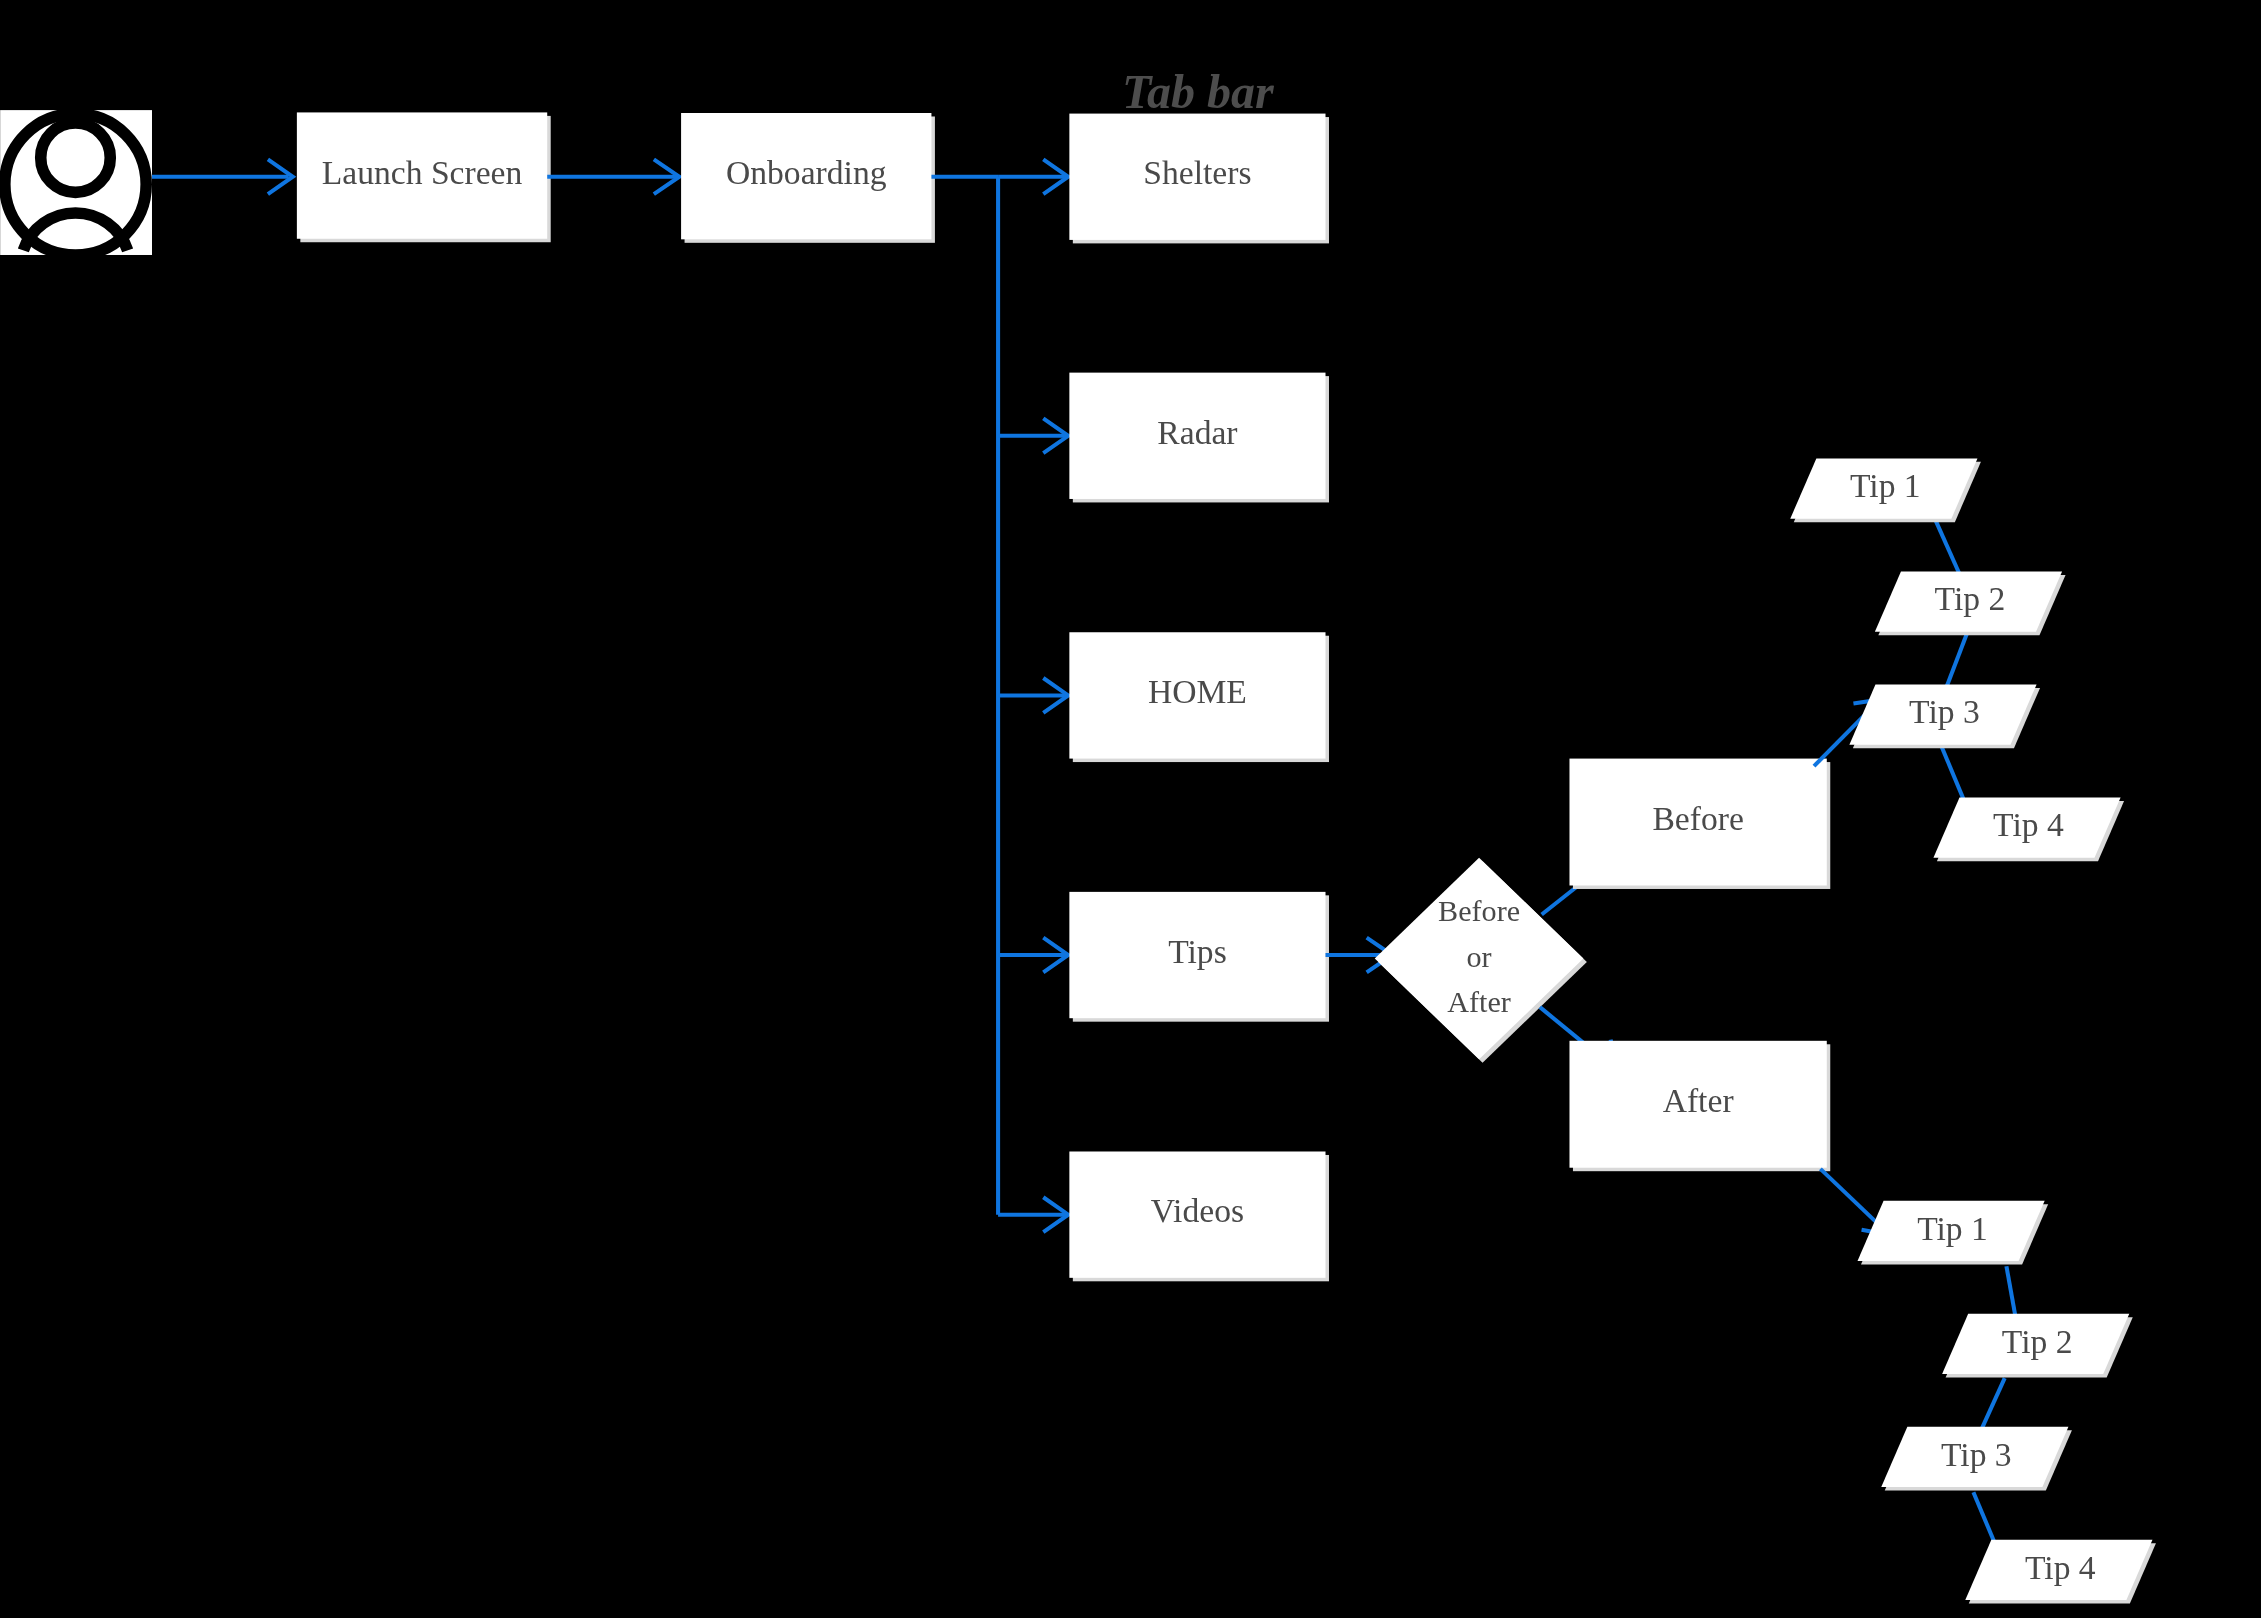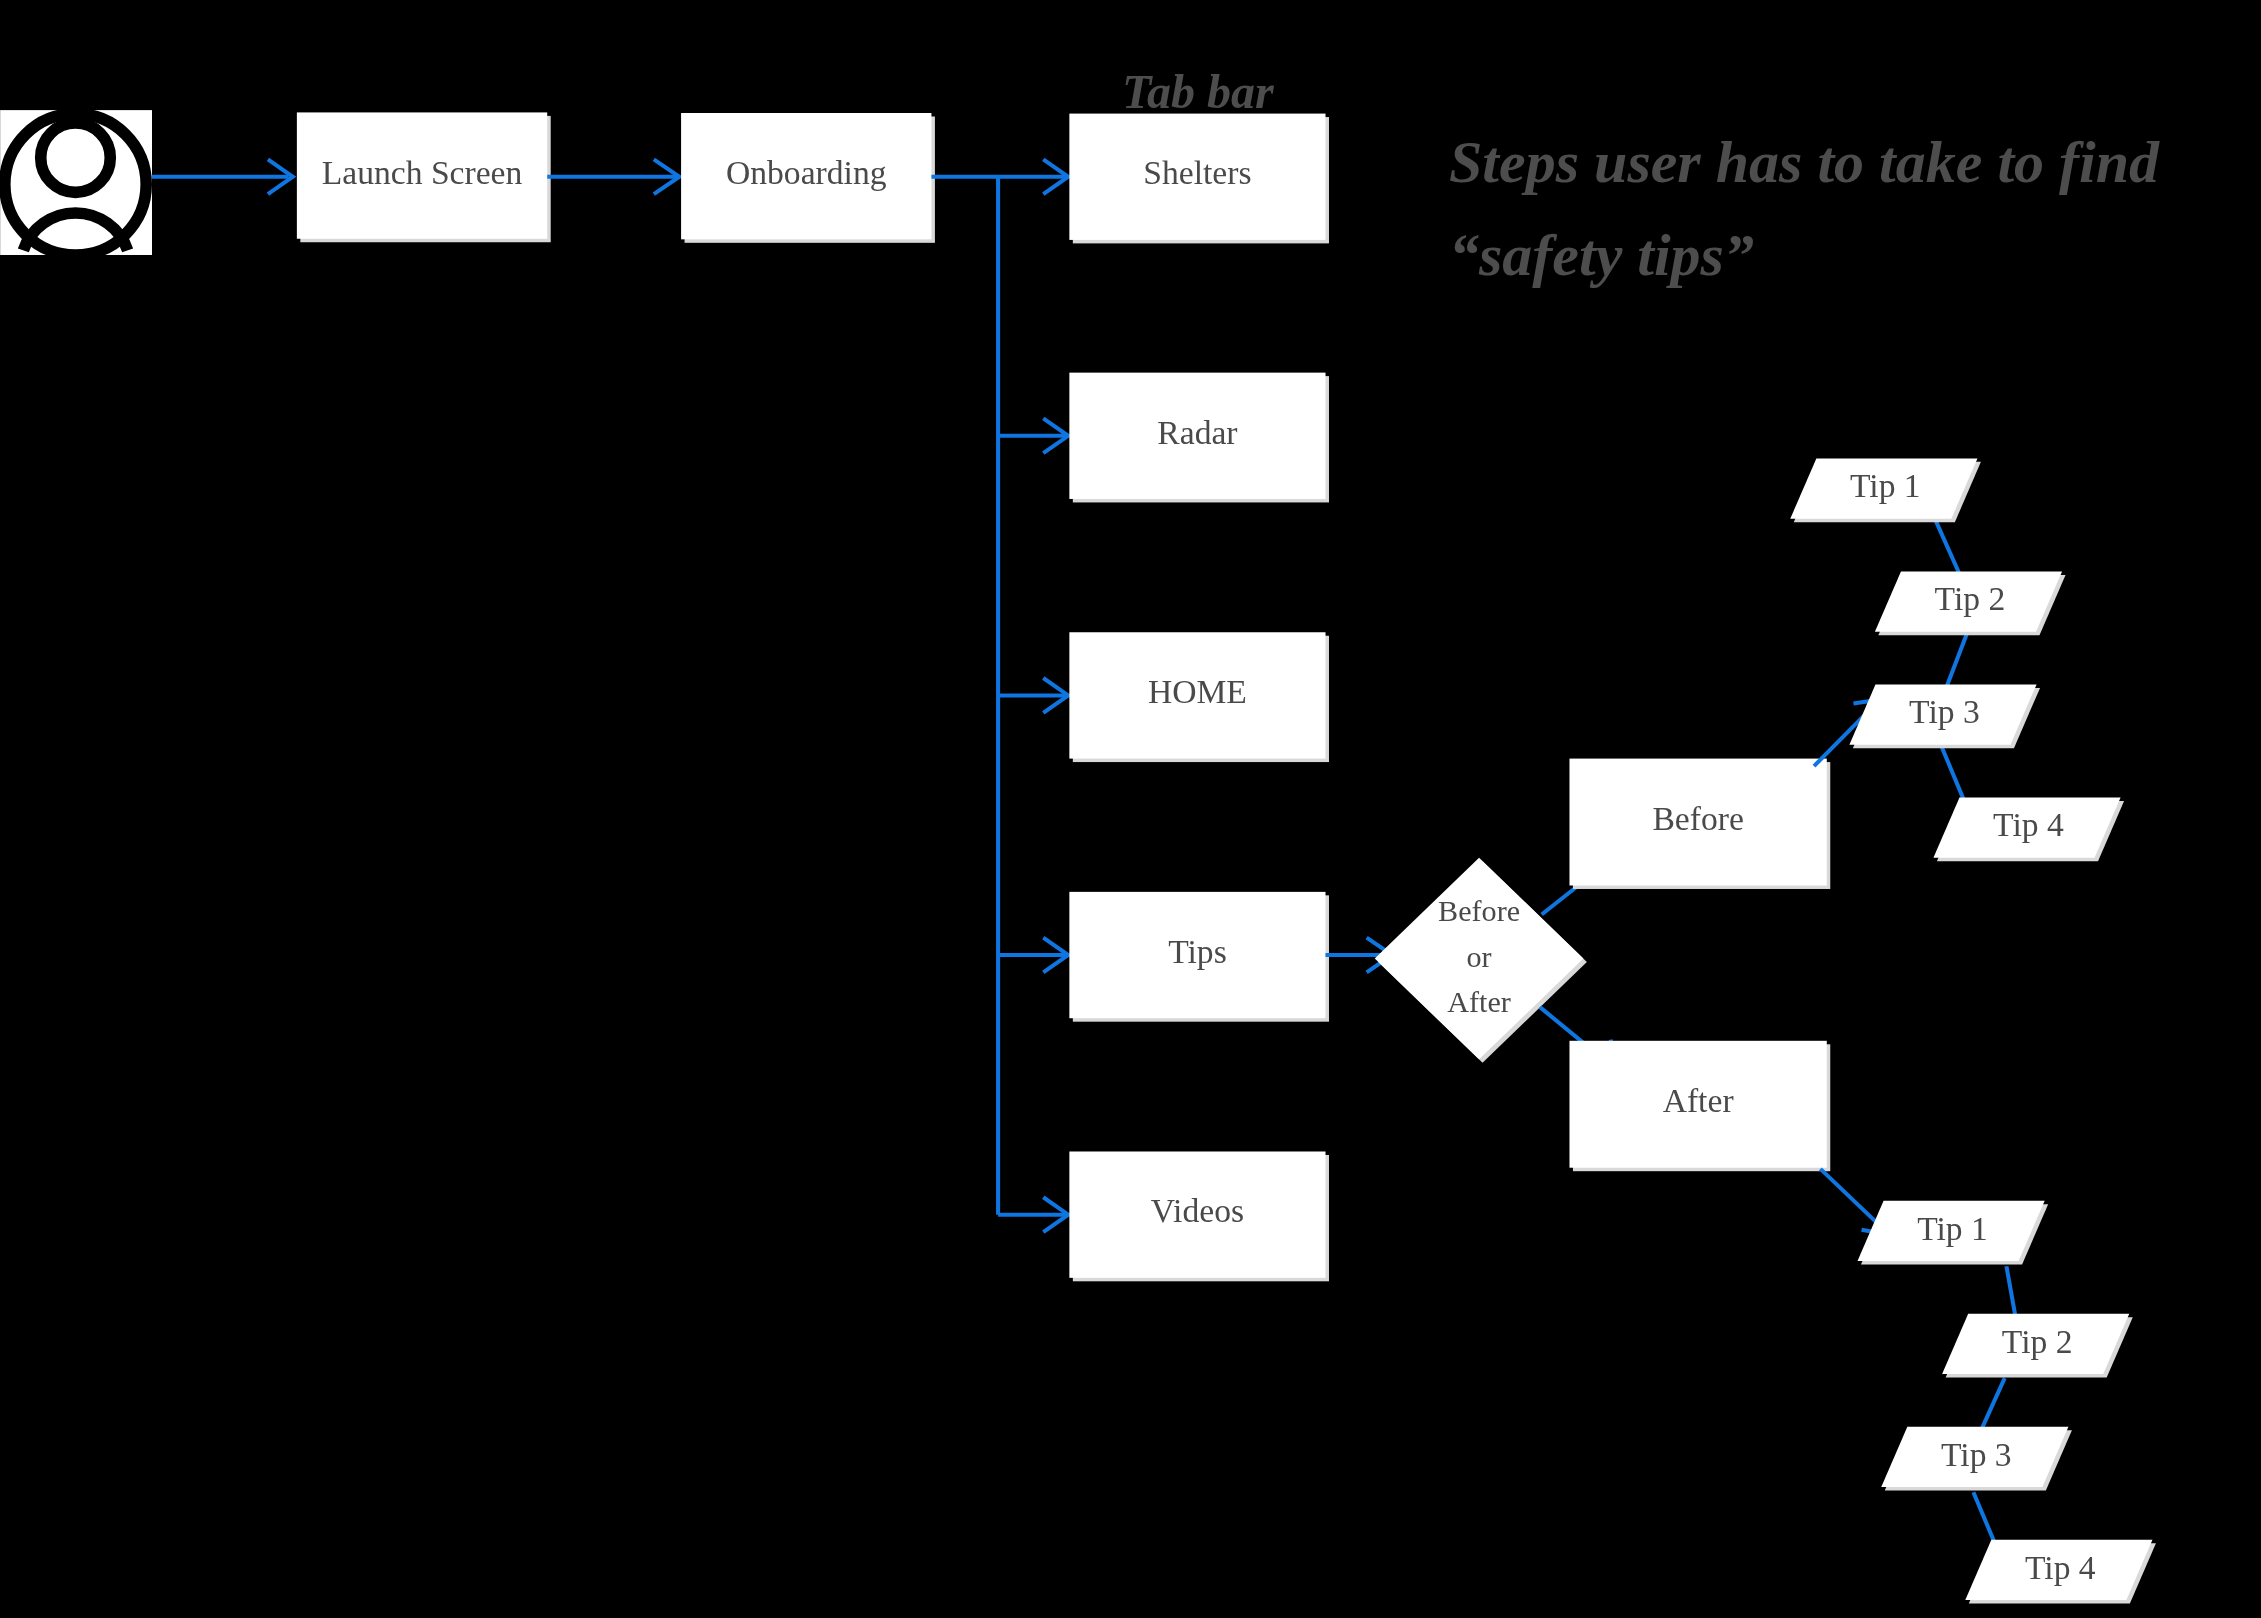--- a/index.html
+++ b/index.html
@@ -279,16 +279,15 @@
     <g>
       <polygon class="node-shadow" points="3442,2663 3720,2663 3675,2767 3397,2767"></polygon>
       <polygon class="node-fill" points="3436,2657 3714,2657 3669,2761 3391,2761"></polygon>
       <text class="node-label" x="3555" y="2711">Tip 4</text>
     </g>
 
   </svg>
 
   <div class="annotation" id="tab-bar-note">Tab bar</div>
 
-  <div class="annotation" id="flow-title">Steps user has to take to find “safety tips”</div>
 
 </div>
 
 
 </body></html>

